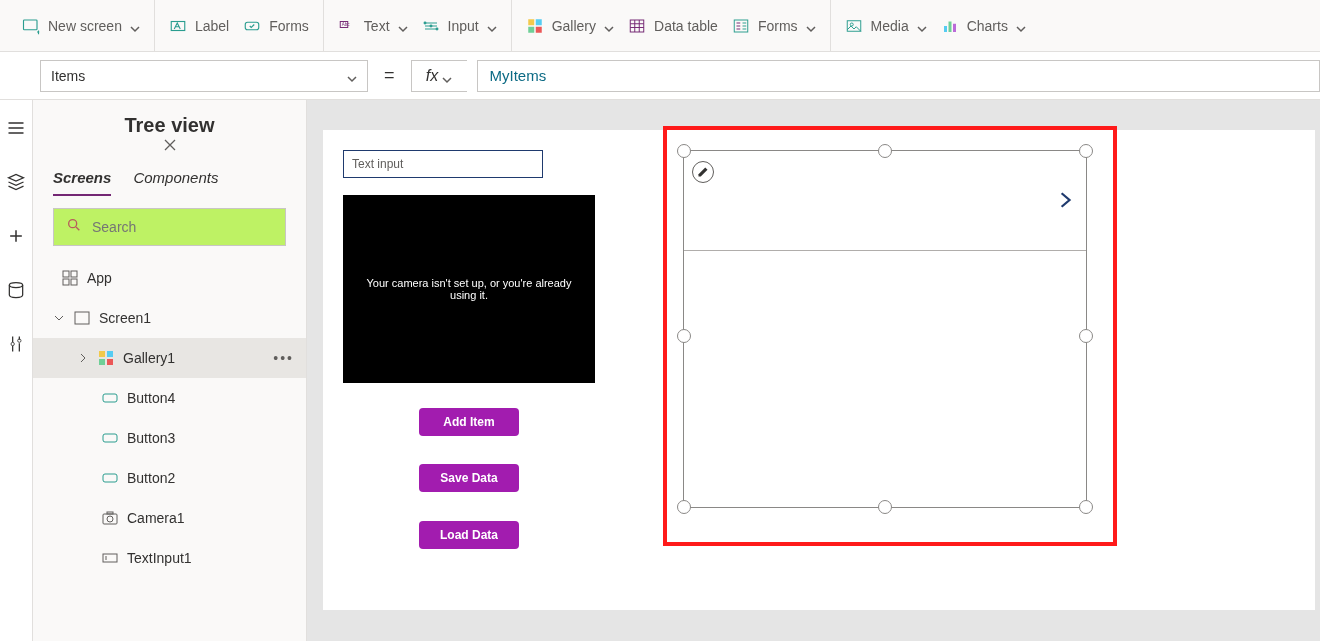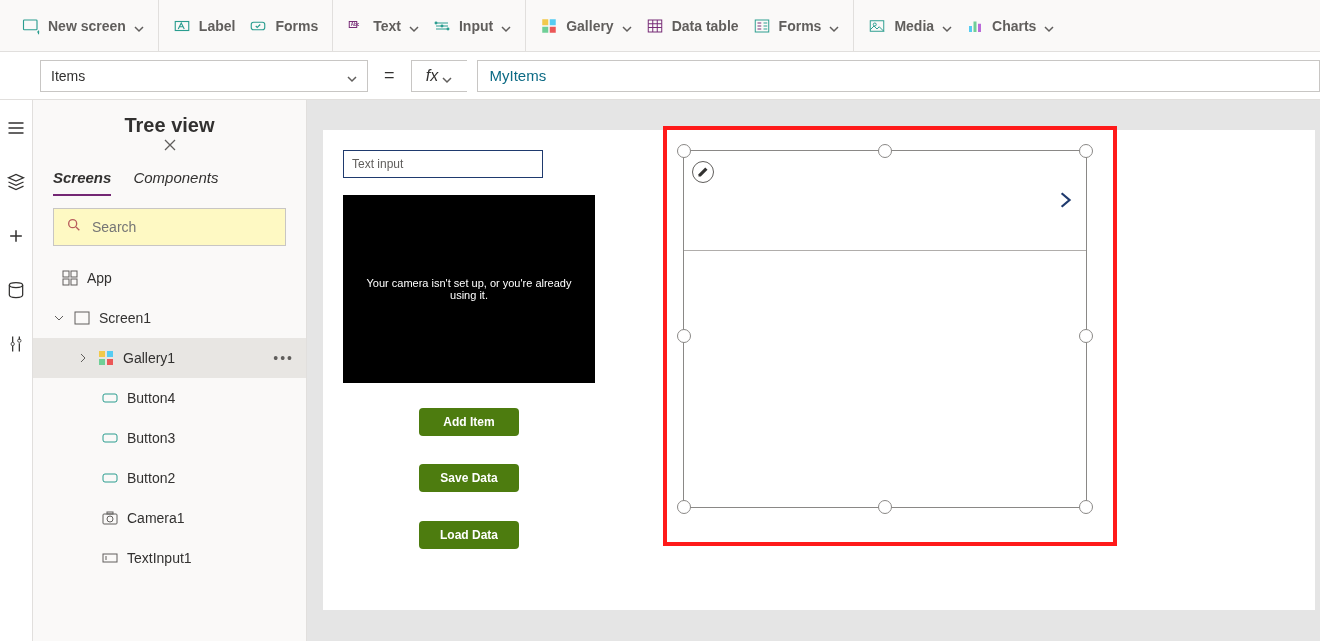--- a/index.html
+++ b/index.html
@@ -6,21 +6,21 @@
   body { width: 1320px; height: 641px; background: #fff; overflow: hidden; color: #323130; }
 
   
   .ribbon {
     height: 52px; display: flex; align-items: center;
     border-bottom: 1px solid #e1dfdd; padding: 0 8px; gap: 0;
     background: #faf9f8;
   }
   .ribbon-group {
     display: flex; align-items: center; height: 100%;
-    border-right: 1px solid #e1dfdd; padding: 0 14px; gap: 14px; font-weight: bold;
+    border-right: 1px solid #e1dfdd; padding: 0 14px; gap: 14px;
   }
   .ribbon-group:last-child { border-right: none; }
   .ribbon-item {
     display: flex; align-items: center; gap: 8px; color: #605e5c;
     font-size: 14px; cursor: pointer; white-space: nowrap;
   }
   .ribbon-icon { width: 18px; height: 18px; display: inline-flex; align-items: center; justify-content: center; }
   .ribbon-icon svg { width: 18px; height: 18px; }
   .chev { width: 10px; height: 10px; }
   .chev svg { width: 10px; height: 10px; stroke: #605e5c; }
@@ -71,21 +71,21 @@
     flex-direction: column;
   }
   .tree-title { font-size:20px; font-weight:600; }
   .close-x { cursor:pointer; }
   .tree-tabs {
     display:flex; gap:22px; padding: 6px 20px 0 20px; font-size:15px;font-style:italic;
   }
   .tree-tab { padding-bottom:8px; cursor:pointer; color:#323130; }
   .tree-tab.active { font-weight:600; border-bottom: 2px solid #742774; }
   .tree-search {
-    margin: 12px 20px; height:38px; border:1px solid #c8c6c4; background:#fef9c3;
+    margin: 12px 20px; height:38px; border:1px solid #c8c6c4; background:#bef264;
     display:flex; align-items:center; gap:10px; padding:0 12px;
   }
   .tree-search input { border:none; outline:none; flex:1; font-size:14px; background:transparent; color:#605e5c;}
   .tree-list { display:flex; flex-direction:column; }
   .tree-row {
     display:flex; align-items:center; gap:8px; height:40px; padding: 0 12px 0 20px;
     font-size:14px; cursor:pointer;
   }
   .tree-row .spacer-0{width:0;} .tree-row .spacer-1{width:16px;} .tree-row .spacer-2{width:40px;}
   .tree-row.selected { background:#e8e6e3; }
@@ -104,21 +104,21 @@
     position:absolute; left:20px; top:20px; width:200px; height:28px;
     border:1.5px solid #1f3a6e; display:flex; align-items:center; padding:0 8px;
     font-size:12px; color:#605e5c;
   }
   .camera-ctl {
     position:absolute; left:20px; top:65px; width:252px; height:188px; background:#000;
     color:#fff; font-size:11px; display:flex; align-items:center; justify-content:center;
     text-align:center; padding:0 10px;
   }
   .btn {
-    position:absolute; width:100px; height:28px; background:#4d7c0f; color:#fff;
+    position:absolute; width:100px; height:28px; background:#a21caf; color:#fff;
     border-radius:4px; font-size:12px; font-weight:600; display:flex;
     align-items:center; justify-content:center; cursor:pointer;
   }
   .btn.add  { left:96px; top:278px; }
   .btn.save { left:96px; top:334px; }
   .btn.load { left:96px; top:391px; }
 
   
   .highlight {
     position:absolute; left:340px; top:-4px; width:454px; height:420px;

